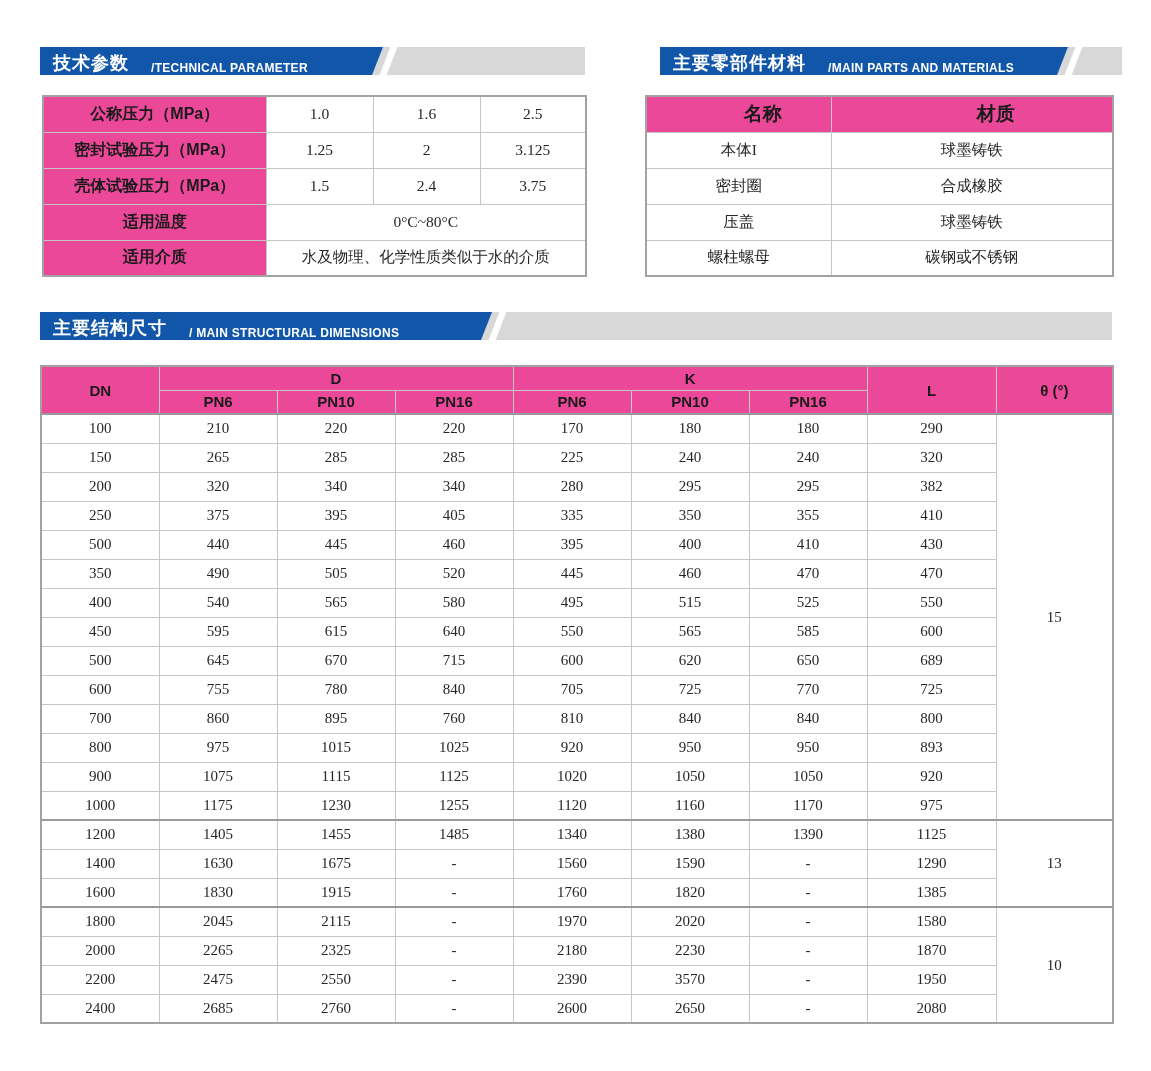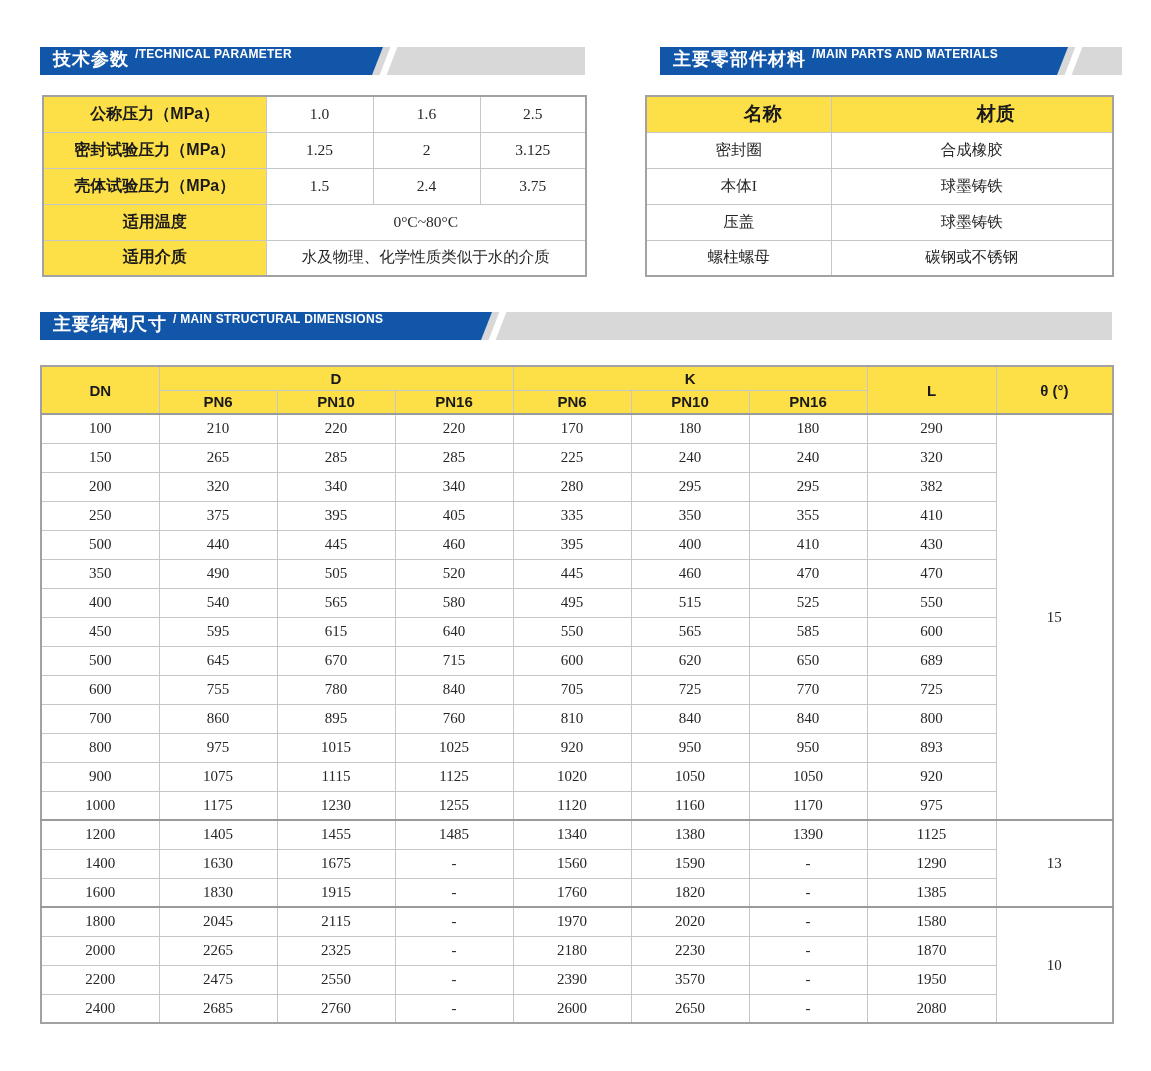--- a/index.html
+++ b/index.html
@@ -9,37 +9,37 @@
     overflow:hidden;
   }
 
   
   .banner { position:absolute; height:28px; }
   .banner-bg { position:absolute; inset:0; background:#d8d8d8; }
   .banner-blue {
     position:absolute; left:0; top:0; height:100%;
     background:#1156a8; color:#ffffff;
     clip-path:polygon(0 0, 100% 0, calc(100% - 11px) 100%, 0 100%);
-    display:flex; align-items:flex-start; gap:6px;
-    padding:0 26px 0 13px; box-sizing:border-box; white-space:nowrap;
+    display:flex; align-items:flex-end; gap:22px;
+    padding:10px 26px 0 13px; box-sizing:border-box; white-space:nowrap;
   }
   .banner-slash {
     position:absolute; top:0; height:100%; width:7px; background:#ffffff;
     transform:skewX(-21deg);
   }
   .banner .cn { font-size:18px; font-weight:bold; letter-spacing:1px; }
   .banner .en { font-size:12px; font-weight:bold; letter-spacing:0.3px; }
 
   
   table { border-collapse:collapse; table-layout:fixed; }
   th, td {
     border:1px solid #c6c6c6; text-align:center; vertical-align:middle;
     padding:0; overflow:hidden;
   }
-  th { background:#fde047; font-weight:bold; color:#1a1a1a; }
+  th { background:#ec4899; font-weight:bold; color:#1a1a1a; }
   td { font-family:"Liberation Serif", serif; color:#262626; }
 
   
   .spec-table { position:absolute; left:42px; top:95px; width:543px; border:2px solid #a2a2a2; }
   .spec-table tr { height:36px; }
   .spec-table th { font-size:16px; }
   .spec-table td { font-size:15.5px; }
 
   
   .mat-table { position:absolute; left:645px; top:95px; width:467px; border:2px solid #a2a2a2; }
@@ -120,26 +120,26 @@
       <col style="width:282px">
     </colgroup>
   <thead>
     <tr>
       <th>名称</th>
       <th>材质</th>
     </tr>
   </thead>
   <tbody>
       <tr>
+        <td>本体I</td>
+        <td>球墨铸铁</td>
+      </tr>
+      <tr>
         <td>密封圈</td>
         <td>合成橡胶</td>
-      </tr>
-      <tr>
-        <td>本体I</td>
-        <td>球墨铸铁</td>
       </tr>
       <tr>
         <td>压盖</td>
         <td>球墨铸铁</td>
       </tr>
       <tr>
         <td>螺柱螺母</td>
         <td>碳钢或不锈钢</td>
       </tr>
     </tbody>

